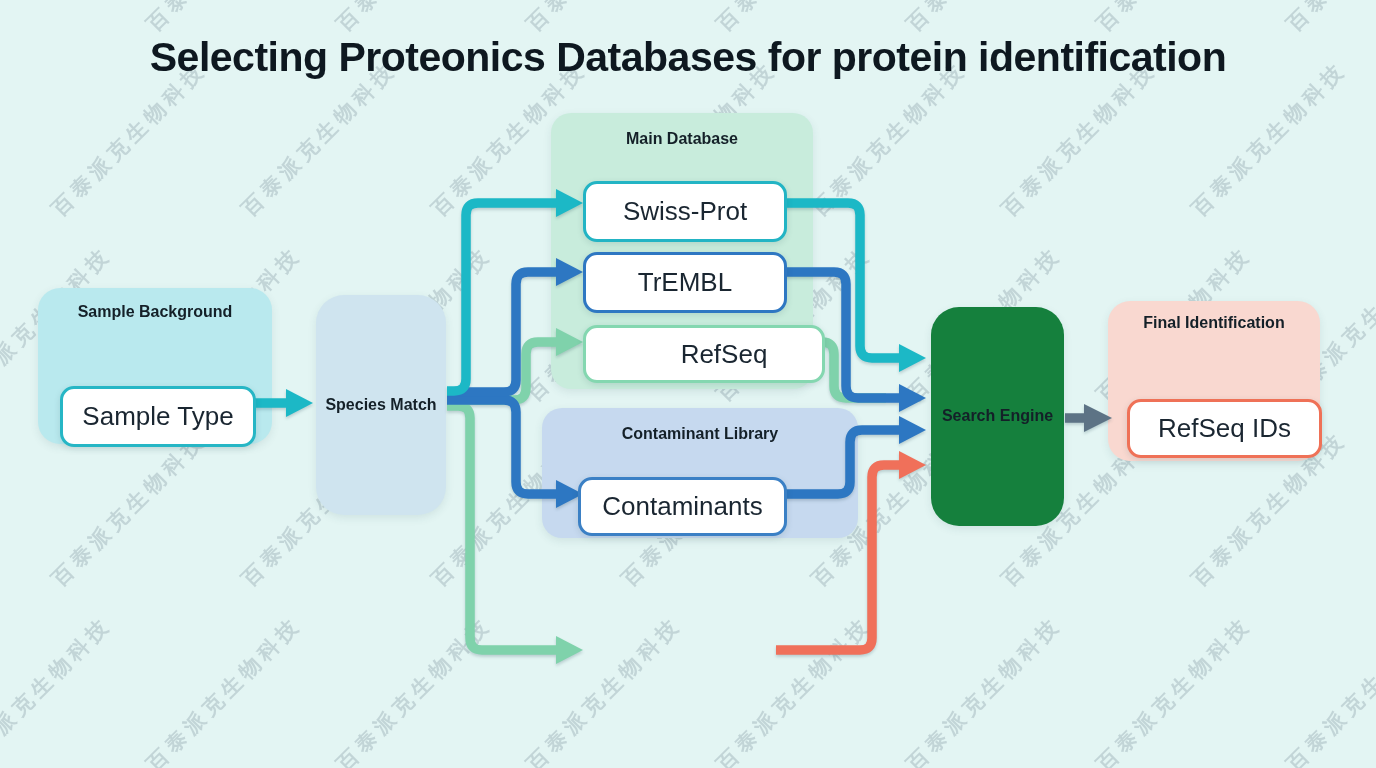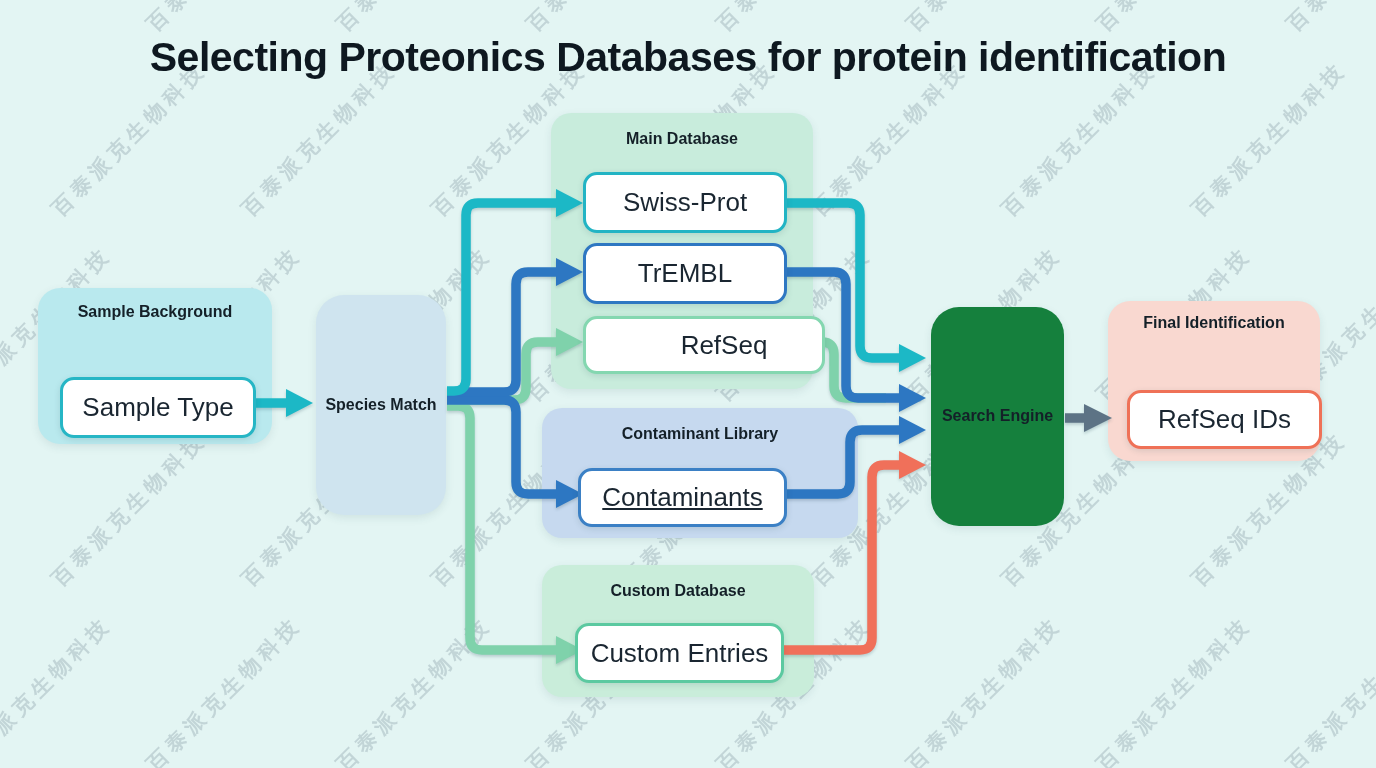--- a/index.html
+++ b/index.html
@@ -34,27 +34,27 @@
   .grp-contam .grp-title{padding-top:16px;}
   .grp-custom{left:542px;top:565px;width:272px;height:132px;background:#c9edda;border-radius:20px;}
   .grp-custom .grp-title{padding-top:16px;}
   .grp-search{left:931px;top:307px;width:133px;height:219px;background:#15803d;border-radius:28px;}
   .grp-final{left:1108px;top:301px;width:212px;height:160px;background:#f9d8d0;border-radius:22px;}
   .grp-final .grp-title{padding:12px 10px 0;}
   
   .item{
     position:absolute;z-index:3;background:#ffffff;border-radius:14px;
     display:flex;align-items:center;justify-content:center;
-    font-size:26px;color:#1a2631;box-shadow:0 2px 6px rgba(40,80,90,.15);
+    font-size:26px;color:#1a2631;box-shadow:0 2px 6px rgba(40,80,90,.15);margin-top:9px;
   }
   .it-sampletype{left:22px;top:89px;width:190px;height:55px;border:3.5px solid #26b6c5;}
   .it-swissprot{left:32px;top:59px;width:198px;height:55px;border:3.5px solid #22b4c4;}
   .it-trembl{left:32px;top:130px;width:198px;height:55px;border:3.5px solid #2e77c2;}
   .it-refseq{left:32px;top:203px;width:196px;height:52px;border:3.5px solid #84d7b0;padding-left:40px;}
-  .it-contaminants{left:36px;top:60px;width:203px;height:53px;border:3.5px solid #3b80c5;text-decoration:underline;}
+  .it-contaminants{left:36px;top:60px;width:203px;height:53px;border:3.5px solid #3b80c5;}
   .it-custom{left:33px;top:58px;width:203px;height:54px;border:3.5px solid #5bc9a0;}
   .it-proteinids{left:19px;top:89px;width:189px;height:53px;border:3.5px solid #ef7157;}
   
   #wires{
     position:absolute;inset:0;z-index:2;pointer-events:none;
     filter:drop-shadow(0 2px 1.5px rgba(30,70,80,.22));
   }
   #wires path{fill:none;stroke-width:9.5;stroke-linejoin:round;}
 </style>
 </head>
@@ -131,26 +131,20 @@
     </div>
   </div>
 
   <div class="grp grp-contam">
     <div class="grp-title">Contaminant Library</div>
     <div class="item it-contaminants">
       <span>Contaminants</span>
     </div>
   </div>
 
-  <div class="grp grp-custom">
-    <div class="grp-title">Custom Database</div>
-    <div class="item it-custom">
-      <span>Custom Entries</span>
-    </div>
-  </div>
 
   <div class="grp grp-search">
     <div class="center-label grp-title">Search Engine</div>
   </div>
 
   <div class="grp grp-final">
     <div class="grp-title">Final Identification</div>
     <div class="item it-proteinids">
       <span>RefSeq IDs</span>
     </div>

